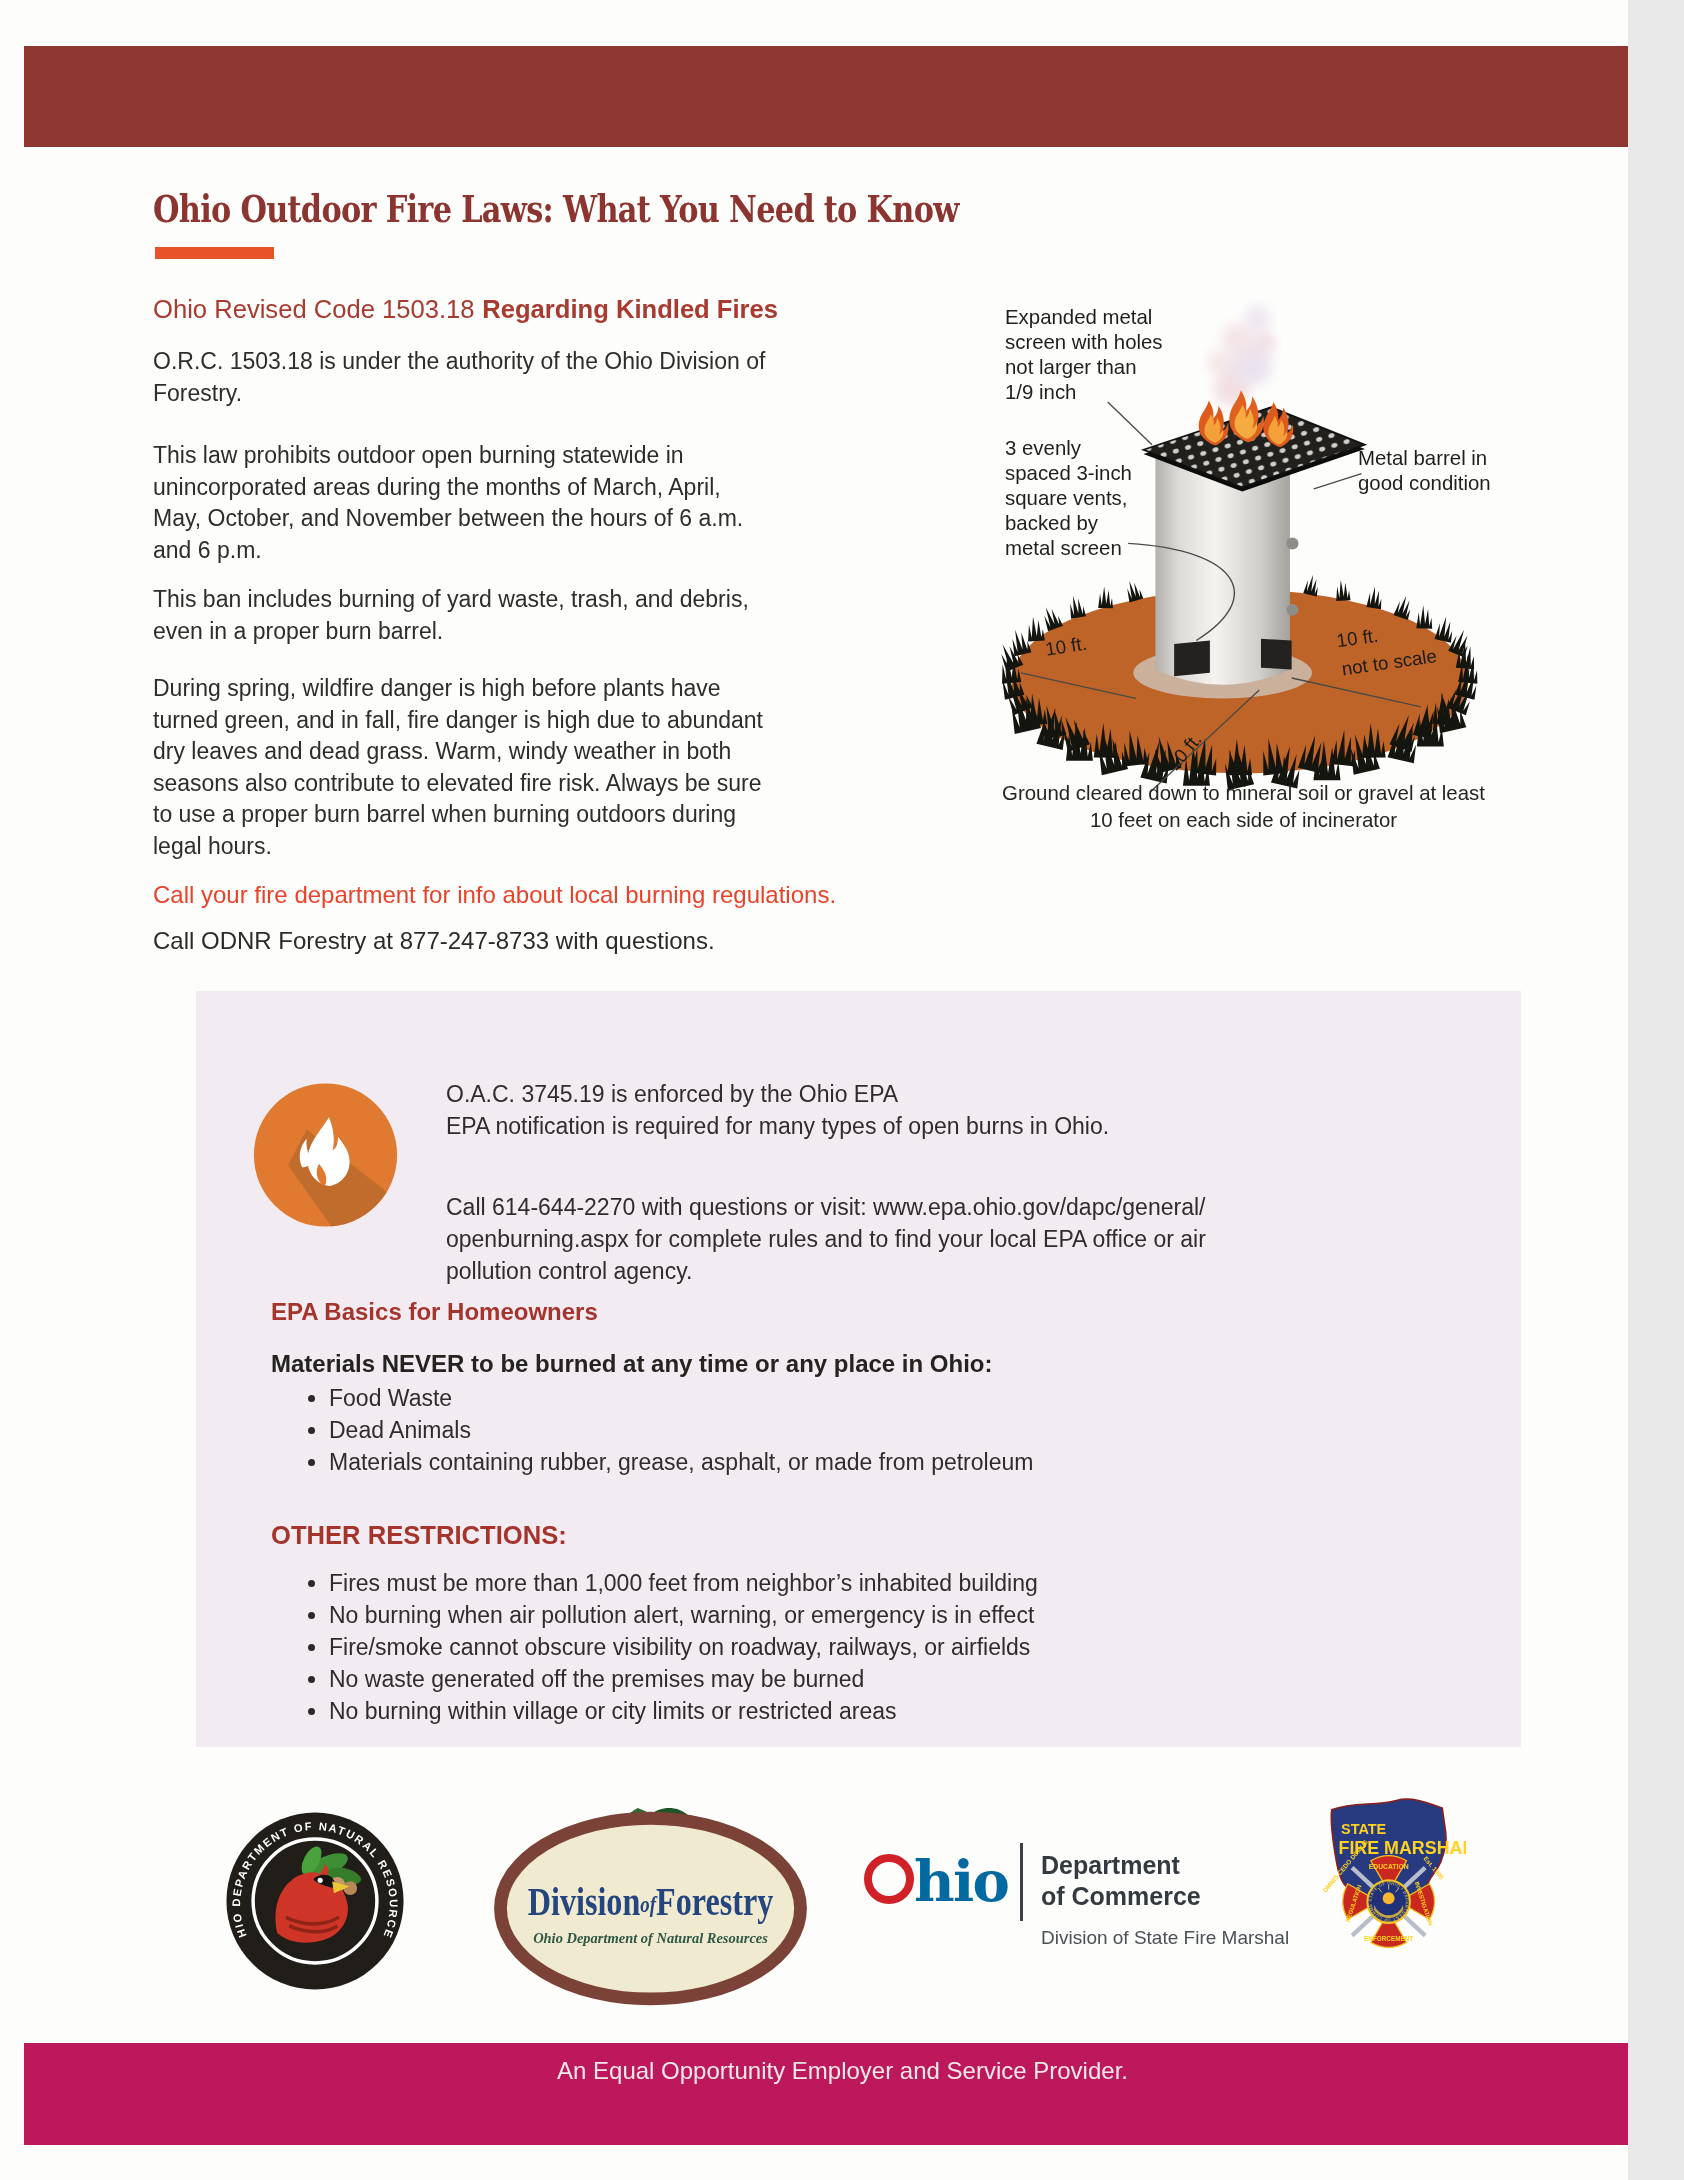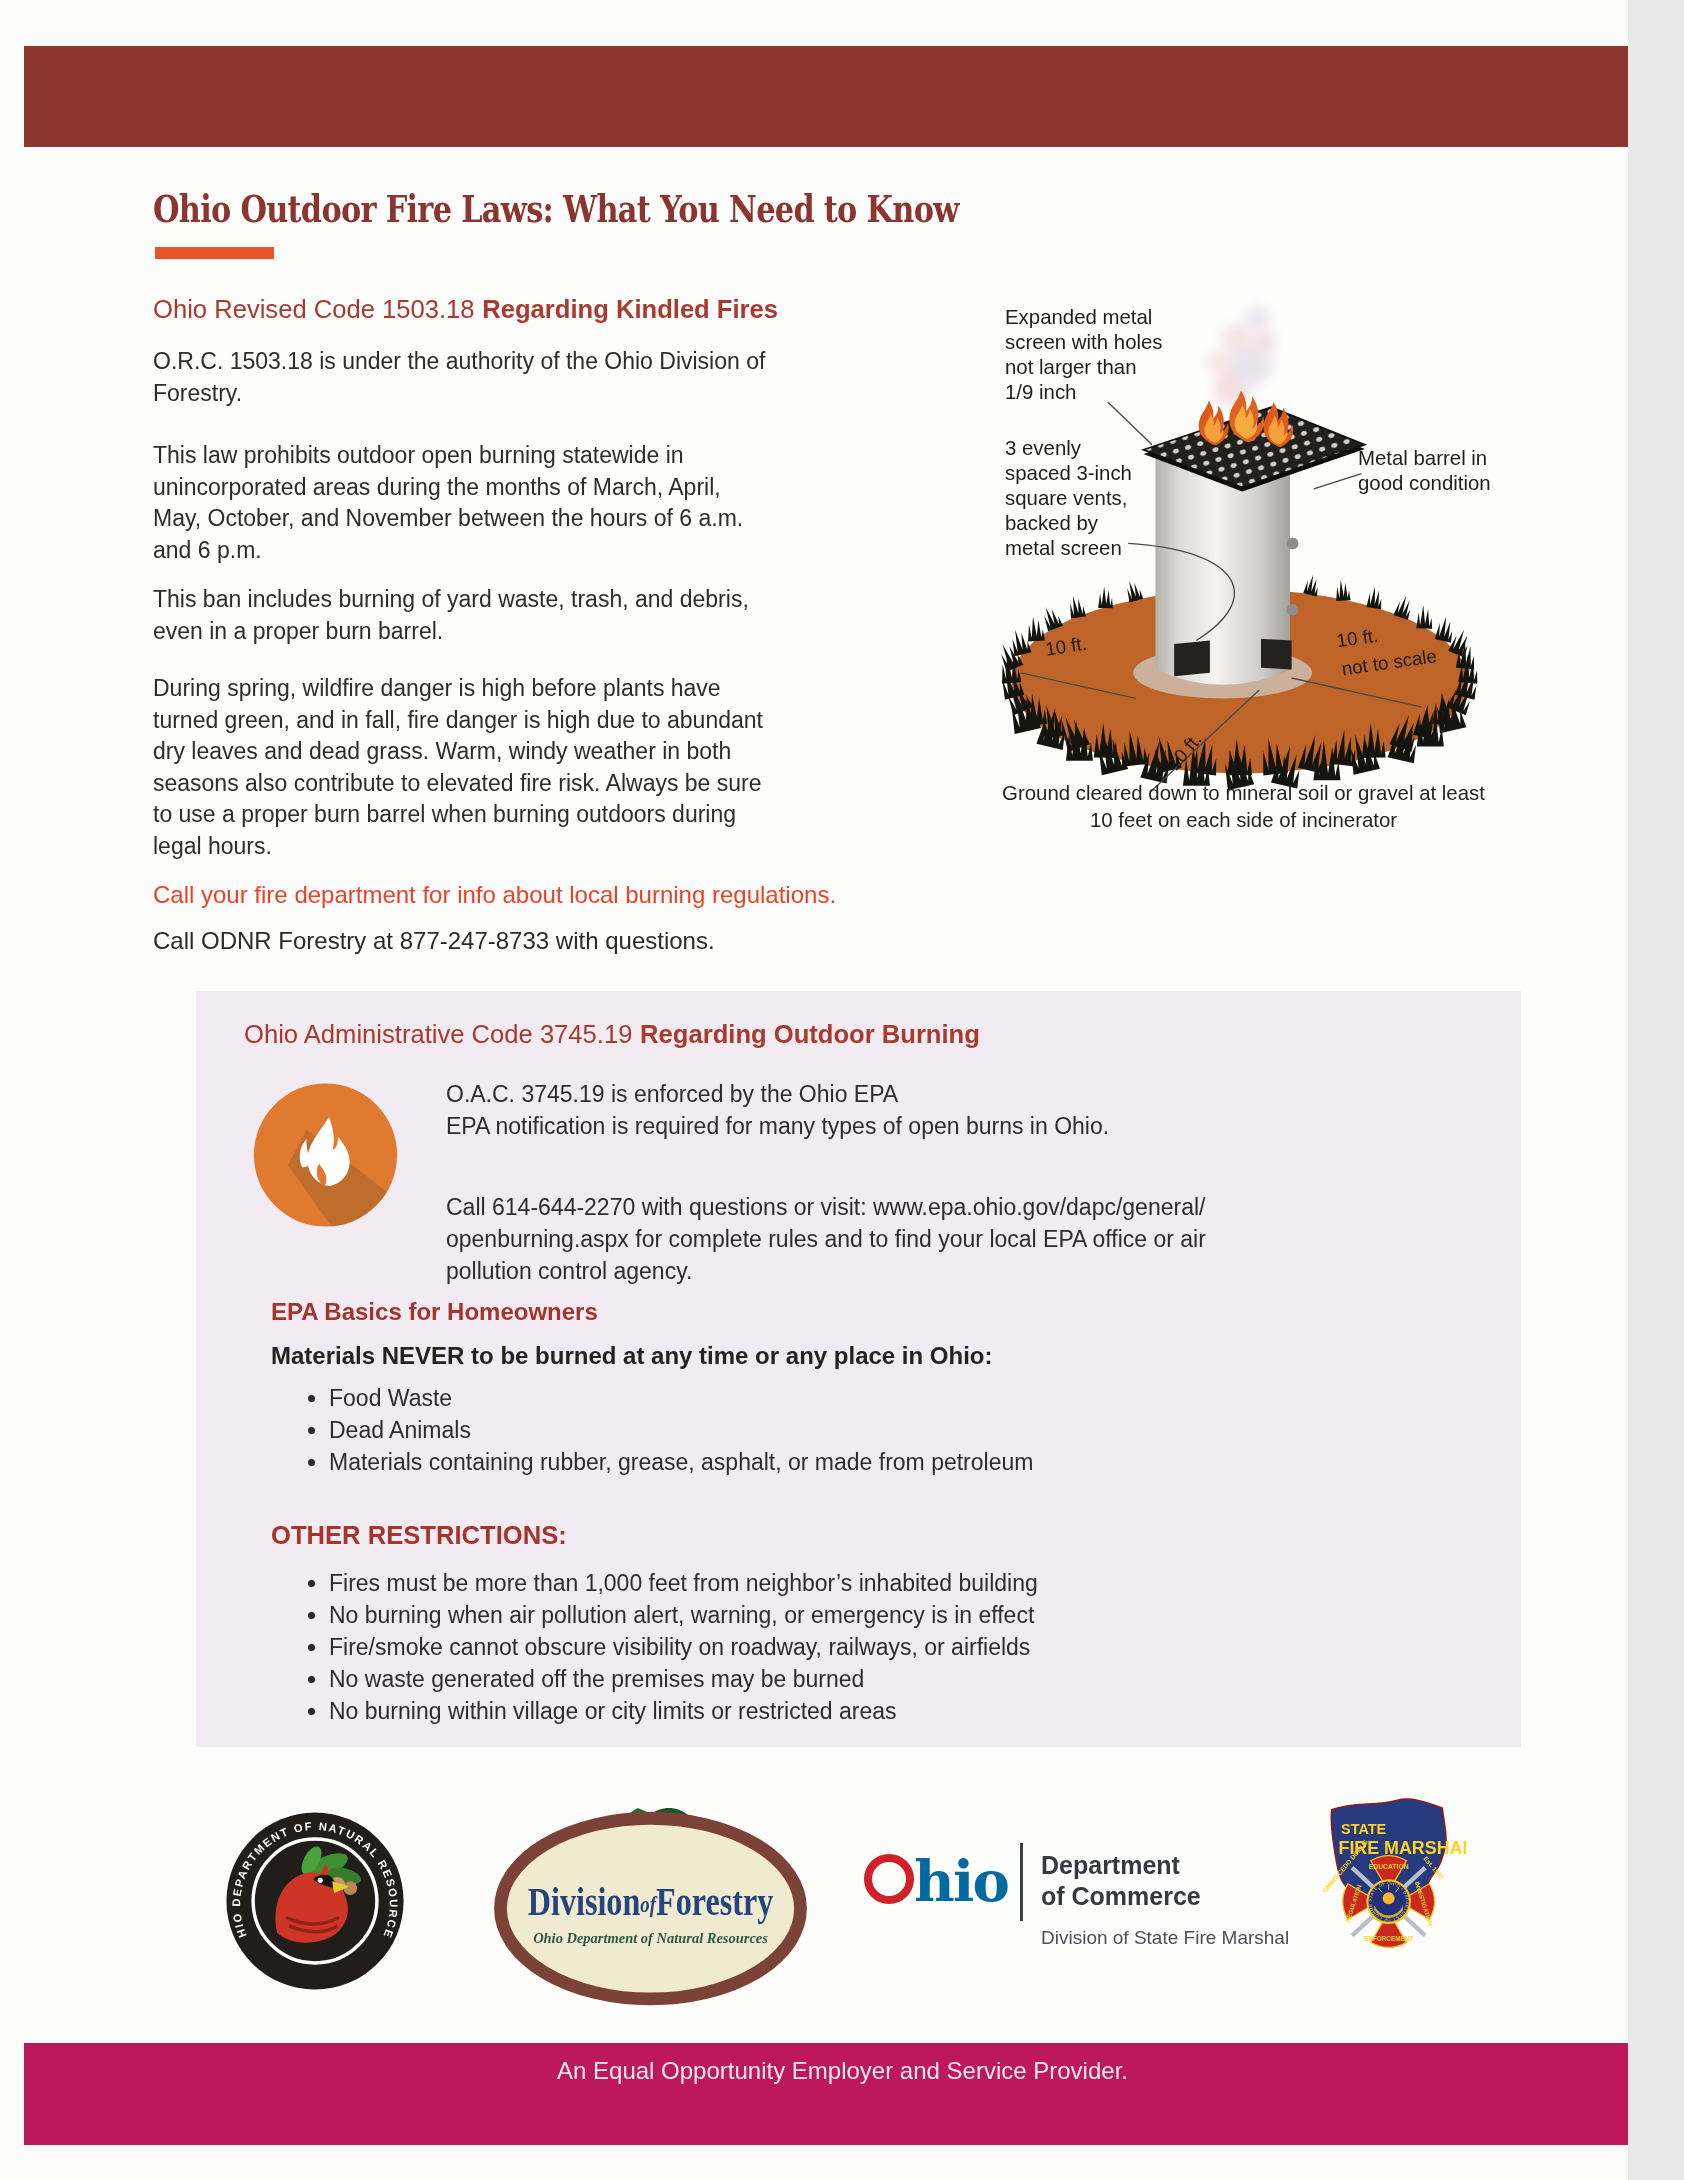--- a/index.html
+++ b/index.html
@@ -18,21 +18,21 @@
   .callout-red{font-size:24px;color:#e8432a;white-space:nowrap;}
   .callout-blk{font-size:24px;color:#2c2b29;white-space:nowrap;}
   .diagram-label{font-size:20.4px;line-height:25px;color:#1f1f1d;white-space:pre-line;}
   #diagram-caption{left:971px;top:780px;width:545px;text-align:center;
                    font-size:20.4px;line-height:27px;color:#262522;white-space:pre-line;}
   #oac-box{left:196px;top:991px;width:1325px;height:756px;background:#f2ecf2;}
   #oac-head{left:244px;top:1020px;}
   #oac-intro{left:446px;top:1078px;}
   #oac-call{left:446px;top:1191px;}
   .sub-head-red{font-weight:bold;font-size:24px;color:#a4342c;white-space:nowrap;}
-  .sub-head-blk{font-weight:bold;font-size:24px;color:#24231f;white-space:nowrap;}
+  .sub-head-blk{font-weight:bold;font-size:24px;color:#24231f;white-space:nowrap;margin-top:8px;}
   ul.blist{list-style:none;margin:0;padding:0;}
   ul.blist li{position:relative;padding-left:29px;font-size:23px;line-height:32px;
               color:#2e2d2b;white-space:nowrap;}
   ul.blist li::before{content:"";position:absolute;left:7.7px;top:12.8px;width:7.7px;height:7.7px;
               border-radius:50%;background:#2b2a28;}
   #footer-band{left:24px;top:2043px;width:1637px;height:102px;background:#be185d;}
   #footer-text{width:100%;text-align:center;padding-top:13.6px;font-size:24px;color:#f0e9e8;}
   
   #ohio-o{display:inline-block;width:34px;height:34px;border:8.5px solid #cf2127;
           border-radius:50%;vertical-align:-3.4px;background:transparent;}
@@ -208,23 +208,20 @@
 spaced 3-inch
 square vents,
 backed by
 metal screen</div>
   <div class="abs diagram-label" style="left:1358px;top:446px">Metal barrel in
 good condition</div>
   <div class="abs" id="diagram-caption">Ground cleared down to mineral soil or gravel at least
 10 feet on each side of incinerator</div>
 
   <div class="abs" id="oac-box"></div>
-  <div class="abs sec-head" id="oac-head">
-    <span class="plain">Ohio Administrative Code 3745.19</span><span class="bold">Regarding Outdoor Burning</span>
-  </div>
 
   <svg class="abs" style="left:252px;top:1080px" width="147" height="150" viewBox="0 0 172 176">
     <defs>
         <clipPath id="fcirc">
           <circle cx="86" cy="88" r="84"></circle>
         </clipPath>
       </defs>
     <circle cx="86" cy="88" r="84" fill="#df7a30"></circle>
     <g clip-path="url(#fcirc)">
       <polygon points="64,58 172,142 172,176 96,176 42,100" fill="#bd6a2e" opacity=".9"></polygon>

